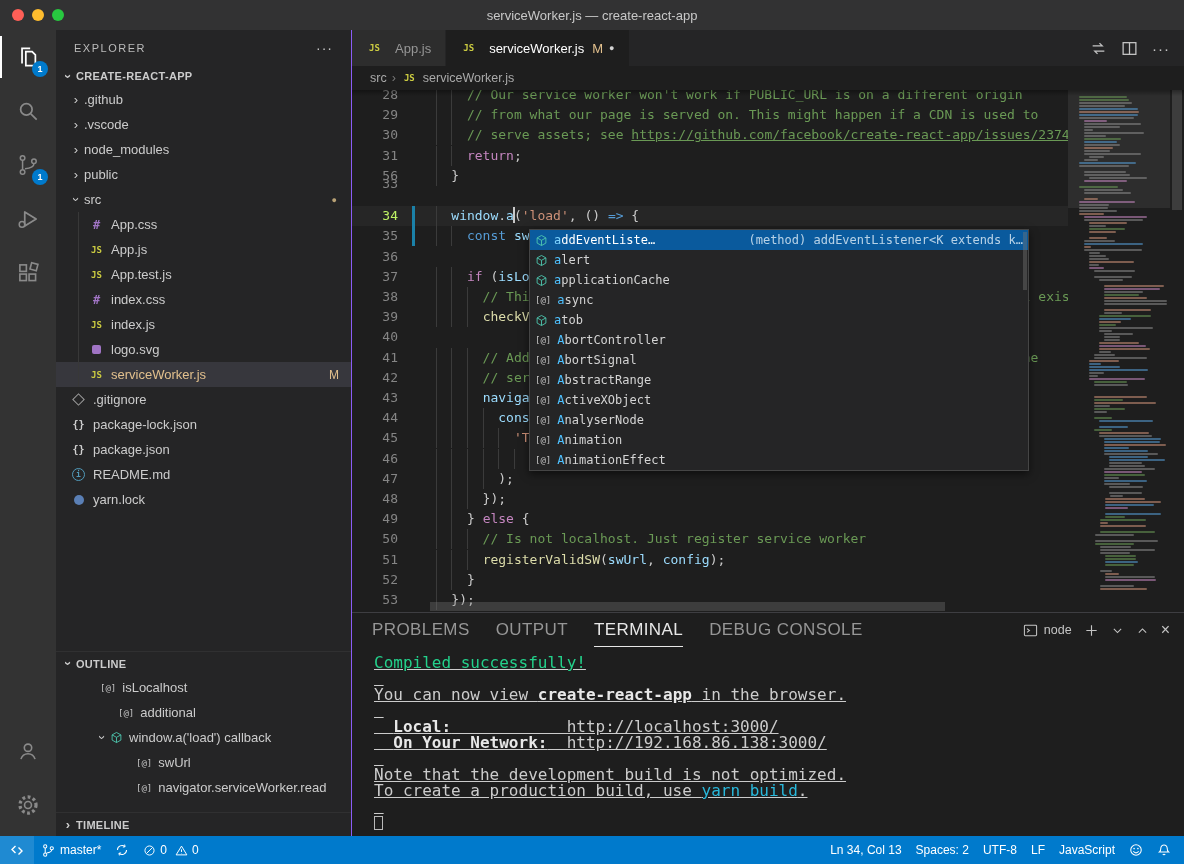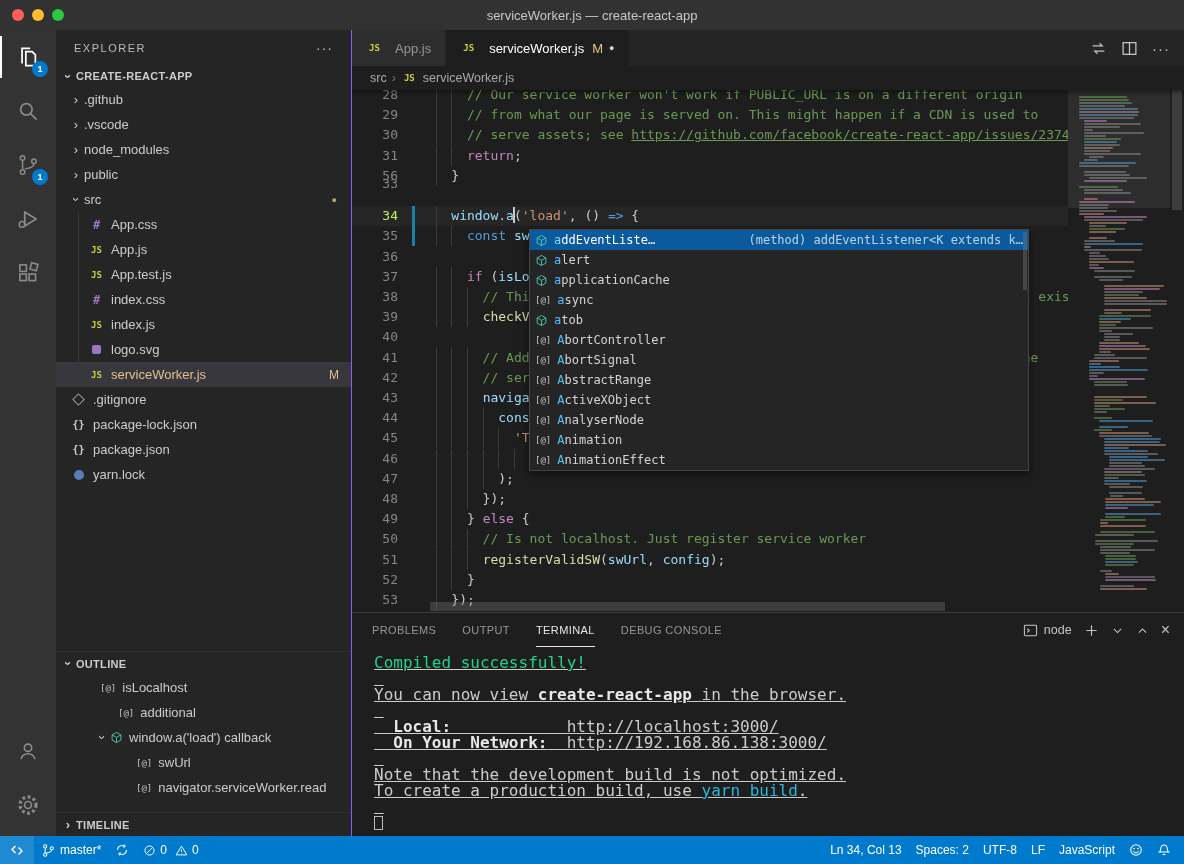--- a/index.html
+++ b/index.html
@@ -99,21 +99,21 @@
   .mm-bar { position:absolute; height:2px; opacity:0.55; border-radius:1px; }
   .mm-slider { position:absolute; left:0; right:0; top:0; height:118px; background:rgba(255,255,255,0.07); }
   .vscroll { position:absolute; right:0; top:0; bottom:0; width:14px; }
   .vscroll .thumb { position:absolute; top:0; left:2px; right:2px; height:120px; background:rgba(121,121,121,0.35); }
   .hscroll { position:absolute; left:68px; right:116px; bottom:0; height:10px; }
   .hscroll .thumb { position:absolute; left:10px; width:515px; top:0; bottom:1px; background:rgba(121,121,121,0.35); }
 
   
   .panel { height:224px; flex-shrink:0; border-top:1px solid #3e3e42; display:flex; flex-direction:column; background:#1e1e1e; }
   .panel-header { height:34px; display:flex; align-items:center; padding-left:20px; flex-shrink:0; }
-  .panel-tab { font-size:11px; color:#969696; margin-right:26px; height:100%; display:flex; align-items:center; cursor:pointer; letter-spacing:0.4px; }
+  .panel-tab { font-size:17px; color:#969696; margin-right:26px; height:100%; display:flex; align-items:center; cursor:pointer; letter-spacing:0.4px; }
   .panel-tab.active { color:#e7e7e7; border-bottom:1px solid #e7e7e7; }
   .panel-actions { margin-left:auto; display:flex; align-items:center; gap:12px; padding-right:14px; color:#c5c5c5; }
   .shell-group { display:flex; align-items:center; gap:6px; font-size:12.5px; cursor:pointer; }
   .pa-icon { cursor:pointer; display:inline-flex; }
   .pa-x { font-size:16px; cursor:pointer; line-height:1; }
   .terminal { flex:1; padding:8px 0 0 22px; font-family:"DejaVu Sans Mono","Liberation Mono",monospace; font-size:16px; line-height:16px; color:#cccccc; overflow:hidden; cursor:text;text-decoration:underline; }
   .tline { white-space:pre; min-height:16px; }
   .tgreen { color:#23d18b; } .tcyan { color:#29b8db; }
   .tbold { font-weight:bold; color:#e8e8e8; }
   .term-cursor { display:inline-block; width:9px; height:14px; border:1px solid #b9b9b9; margin-top:1px; }
@@ -254,20 +254,24 @@
           <span class="ficon git"></span>
           <span class="tree-label">.gitignore</span>
         </div>
         <div class="tree-row" style="padding-left: 14px;">
           <span class="ficon json">{}</span>
           <span class="tree-label">package-lock.json</span>
         </div>
         <div class="tree-row" style="padding-left: 14px;">
           <span class="ficon json">{}</span>
           <span class="tree-label">package.json</span>
+        </div>
+        <div class="tree-row" style="padding-left: 14px;">
+          <span class="ficon info"></span>
+          <span class="tree-label">README.md</span>
         </div>
         <div class="tree-row" style="padding-left: 14px;">
           <span class="ficon yarn"></span>
           <span class="tree-label">yarn.lock</span>
         </div>
         <div class="tree-guide" style="top: 125px; height: 175px;"></div>
       </div>
     <div class="sb-spacer"></div>
     <div class="section-header bordered">
       <span class="chev open">›</span>

